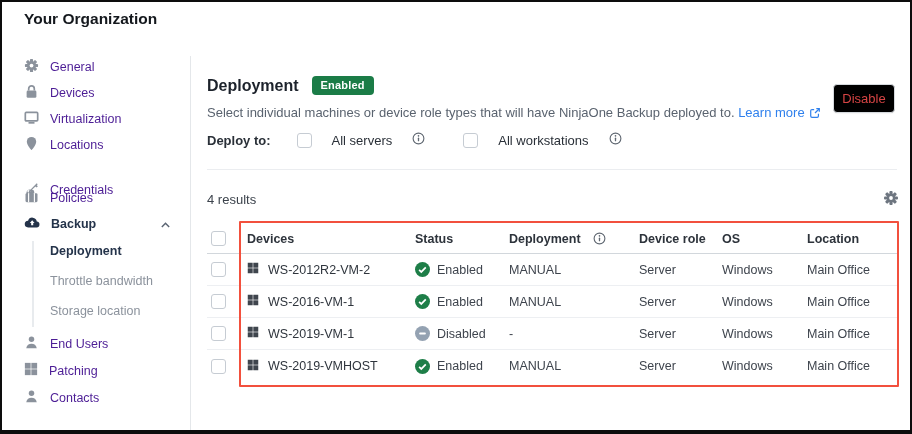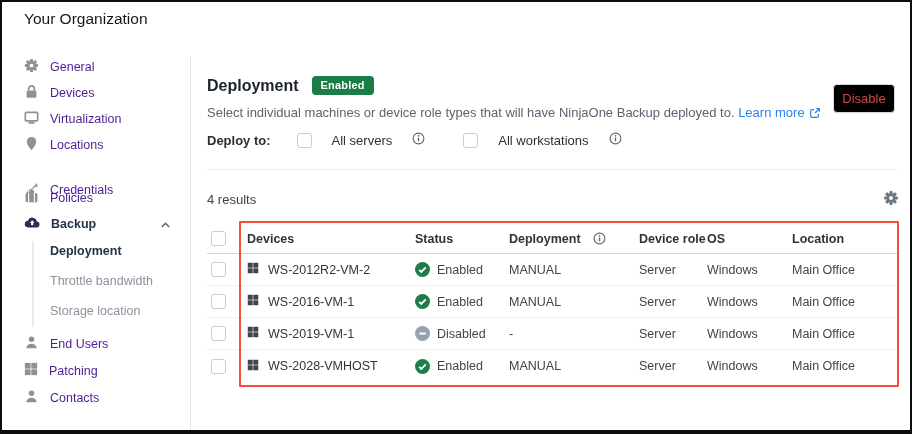--- a/index.html
+++ b/index.html
@@ -1,21 +1,21 @@
 <!DOCTYPE html>
 <html><head>
 <meta charset="utf-8">
 <style>
   * { margin:0; padding:0; box-sizing:border-box; }
   html,body { width:912px; height:434px; background:#fff; font-family:"Liberation Sans", sans-serif; }
   .screen { position:relative; width:912px; height:434px; background:#fff;
             border:2px solid #0d0d0d; border-bottom-width:4px; overflow:hidden; }
 
   
-  .org-title { position:absolute; left:22px; top:8px; font-size:15.5px; font-weight:400; color:#14181d; }
+  .org-title { position:absolute; left:22px; top:8px; font-size:15.5px; font-weight:700; color:#14181d; }
 
   
   .side-divider { position:absolute; left:188px; top:54px; bottom:0; width:1px; background:#e4e7ea; }
   .side-item { position:absolute; left:22px; display:flex; align-items:center; gap:11px;
                font-size:12.5px; color:#4c1d95; height:17px; cursor:pointer; white-space:nowrap; }
   .side-item svg { flex:0 0 auto; }
   .side-item.active { color:#24334a; font-weight:700; }
   .sub-item { position:absolute; left:48px; font-size:12.5px; color:#8b929c; cursor:pointer; white-space:nowrap; }
   .sub-item.active { color:#24334a; font-weight:700; }
   .sub-line { position:absolute; left:30px; top:239px; width:2px; height:86px; background:#e8ebee; }
@@ -49,21 +49,21 @@
   
   .table { position:absolute; left:205px; top:222px; width:692px; font-size:12.5px; }
   .trow { display:flex; align-items:center; height:32px; border-bottom:1px solid #edeff2; color:#3e444d; }
   .trow.thead { height:30px; border-bottom:1px solid #d2d7dc; font-weight:700; color:#2d333b; }
   .col { flex:0 0 auto; display:flex; align-items:center; }
   .c-check { width:40px; padding-left:4px; }
   .c-dev { width:168px; gap:9px; color:#2f353d; }
   .c-status { width:94px; gap:7px; }
   .c-deploy { width:130px; gap:6px; }
   .c-role { width:68px; }
-  .c-os { width:85px; }
+  .c-os { width:85px;margin-left:15px; }
   .c-loc { width:99px; }
 
   .st-icon { width:15px; height:15px; position:relative; }
   .st-icon svg { position:absolute; inset:0; display:none; }
   .st-icon.ok .i-check { display:block; }
   .st-icon.off .i-minus { display:block; }
 
   
   .annotation { position:absolute; left:237px; top:219px; width:660px; height:166px;
                 border:2px solid #f2503d; border-radius:1px; pointer-events:none; z-index:9; }
@@ -326,21 +326,21 @@
       <div class="col c-check">
           <span class="cb"></span>
         </div>
       <div class="col c-dev">
           <span><svg width="12" height="12" viewBox="0 0 16 16" fill="#3f454d">
               <rect x="1" y="1" width="6.6" height="6.6"></rect>
               <rect x="8.4" y="1" width="6.6" height="6.6"></rect>
               <rect x="1" y="8.4" width="6.6" height="6.6"></rect>
               <rect x="8.4" y="8.4" width="6.6" height="6.6"></rect>
             </svg></span>
-          <span>WS-2028-VMHOST</span>
+          <span>WS-2019-VMHOST</span>
         </div>
       <div class="col c-status">
           <span class="st-icon ok">
             <svg class="i-check" width="15" height="15" viewBox="0 0 16 16">
               <circle cx="8" cy="8" r="8" fill="#1e7e48"></circle>
               <path d="M4.4 8.3l2.3 2.3 4.8-4.8" stroke="#fff" stroke-width="1.8" fill="none"></path>
             </svg>
           </span>
           <span>Enabled</span>
         </div>

